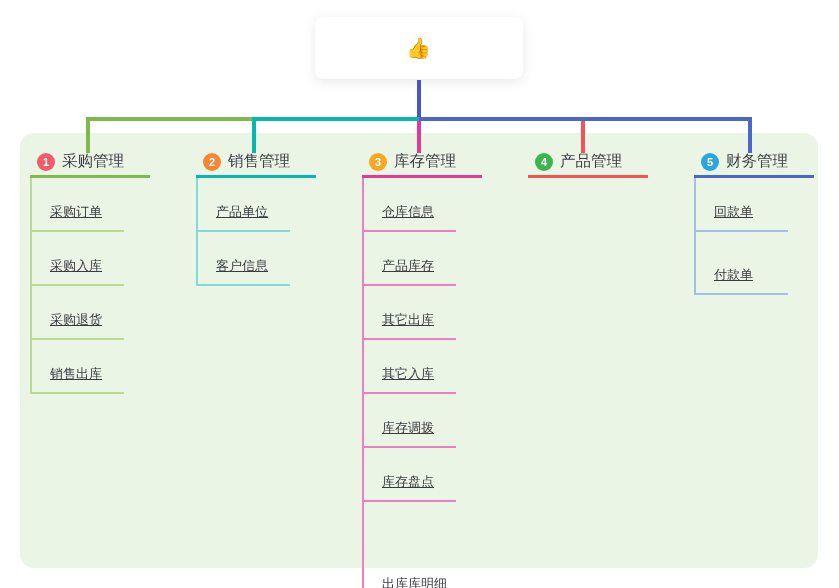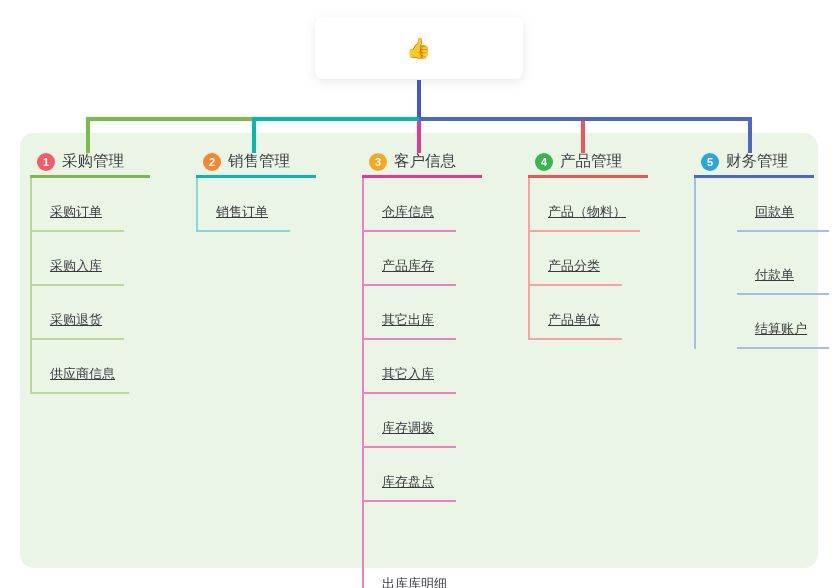--- a/index.html
+++ b/index.html
@@ -81,63 +81,58 @@
   <div id="branches">
       <div class="branch" style="left: 30px; top: 146px;">
         <div class="branch-title" style="border-bottom-color: rgb(124, 186, 75);">
           <span class="badge" style="background: rgb(242, 91, 104);">1</span>
           <span>采购管理</span>
         </div>
         <div class="children" style="border-left-color: rgb(183, 219, 146);">
           <div class="child" style="border-bottom-color: rgb(183, 219, 146);">采购订单</div>
           <div class="child" style="border-bottom-color: rgb(183, 219, 146);">采购入库</div>
           <div class="child" style="border-bottom-color: rgb(183, 219, 146);">采购退货</div>
-          <div class="child" style="border-bottom-color: rgb(183, 219, 146);">供应商信息</div>
+          <div class="child" style="border-bottom-color: rgb(183, 219, 146);">销售出库</div>
         </div>
       </div>
       <div class="branch" style="left: 196px; top: 146px;">
         <div class="branch-title" style="border-bottom-color: rgb(6, 184, 176);">
           <span class="badge" style="background: rgb(245, 134, 52);">2</span>
           <span>销售管理</span>
         </div>
         <div class="children" style="border-left-color: rgb(132, 218, 212);">
-          <div class="child" style="border-bottom-color: rgb(132, 218, 212);">销售订单</div>
+          <div class="child" style="border-bottom-color: rgb(132, 218, 212);">产品单位</div>
+          <div class="child" style="border-bottom-color: rgb(132, 218, 212);">客户信息</div>
         </div>
       </div>
       <div class="branch" style="left: 362px; top: 146px;">
         <div class="branch-title" style="border-bottom-color: rgb(225, 58, 146);">
           <span class="badge" style="background: rgb(247, 168, 35);">3</span>
-          <span>客户信息</span>
+          <span>库存管理</span>
         </div>
         <div class="children" style="border-left-color: rgb(241, 127, 192);">
           <div class="child" style="border-bottom-color: rgb(241, 127, 192);">仓库信息</div>
           <div class="child" style="border-bottom-color: rgb(241, 127, 192); text-align: right;">产品库存</div>
           <div class="child" style="border-bottom-color: rgb(241, 127, 192); text-align: center;">其它出库</div>
           <div class="child" style="border-bottom-color: rgb(241, 127, 192);">其它入库</div>
           <div class="child" style="border-bottom-color: rgb(241, 127, 192);">库存调拨</div>
           <div class="child" style="border-bottom-color: rgb(241, 127, 192);">库存盘点</div>
           <div class="child" style="border-bottom-color: rgb(241, 127, 192); margin-top: 48px;">出库库明细</div>
         </div>
       </div>
       <div class="branch" style="left: 528px; top: 146px;">
         <div class="branch-title" style="border-bottom-color: rgb(242, 83, 85);">
           <span class="badge" style="background: rgb(61, 181, 78);">4</span>
           <span>产品管理</span>
         </div>
-        <div class="children" style="border-left-color: rgb(247, 163, 164);">
-          <div class="child" style="border-bottom-color: rgb(247, 163, 164);">产品（物料）</div>
-          <div class="child" style="border-bottom-color: rgb(247, 163, 164);">产品分类</div>
-          <div class="child" style="border-bottom-color: rgb(247, 163, 164);">产品单位</div>
-        </div>
       </div>
       <div class="branch" style="left: 694px; top: 146px;">
         <div class="branch-title" style="border-bottom-color: rgb(74, 104, 200);">
           <span class="badge" style="background: rgb(42, 166, 220);">5</span>
           <span>财务管理</span>
         </div>
-        <div class="children" style="border-left-color: rgb(166, 188, 233); padding-left: 41px;">
+        <div class="children" style="border-left-color: rgb(166, 188, 233);">
           <div class="child" style="border-bottom-color: rgb(166, 188, 233);">回款单</div>
           <div class="child" style="border-bottom-color: rgb(166, 188, 233); margin-top: 9px;">付款单</div>
-          <div class="child" style="border-bottom-color: rgb(166, 188, 233);">结算账户</div>
         </div>
       </div>
     </div>
 </div>
 
 </body></html>

